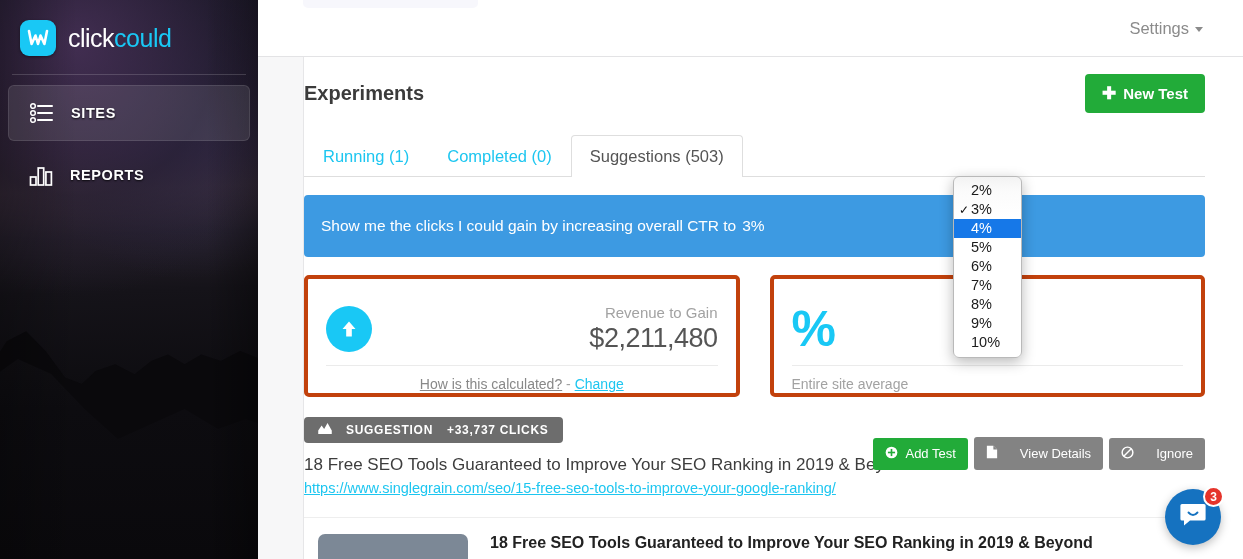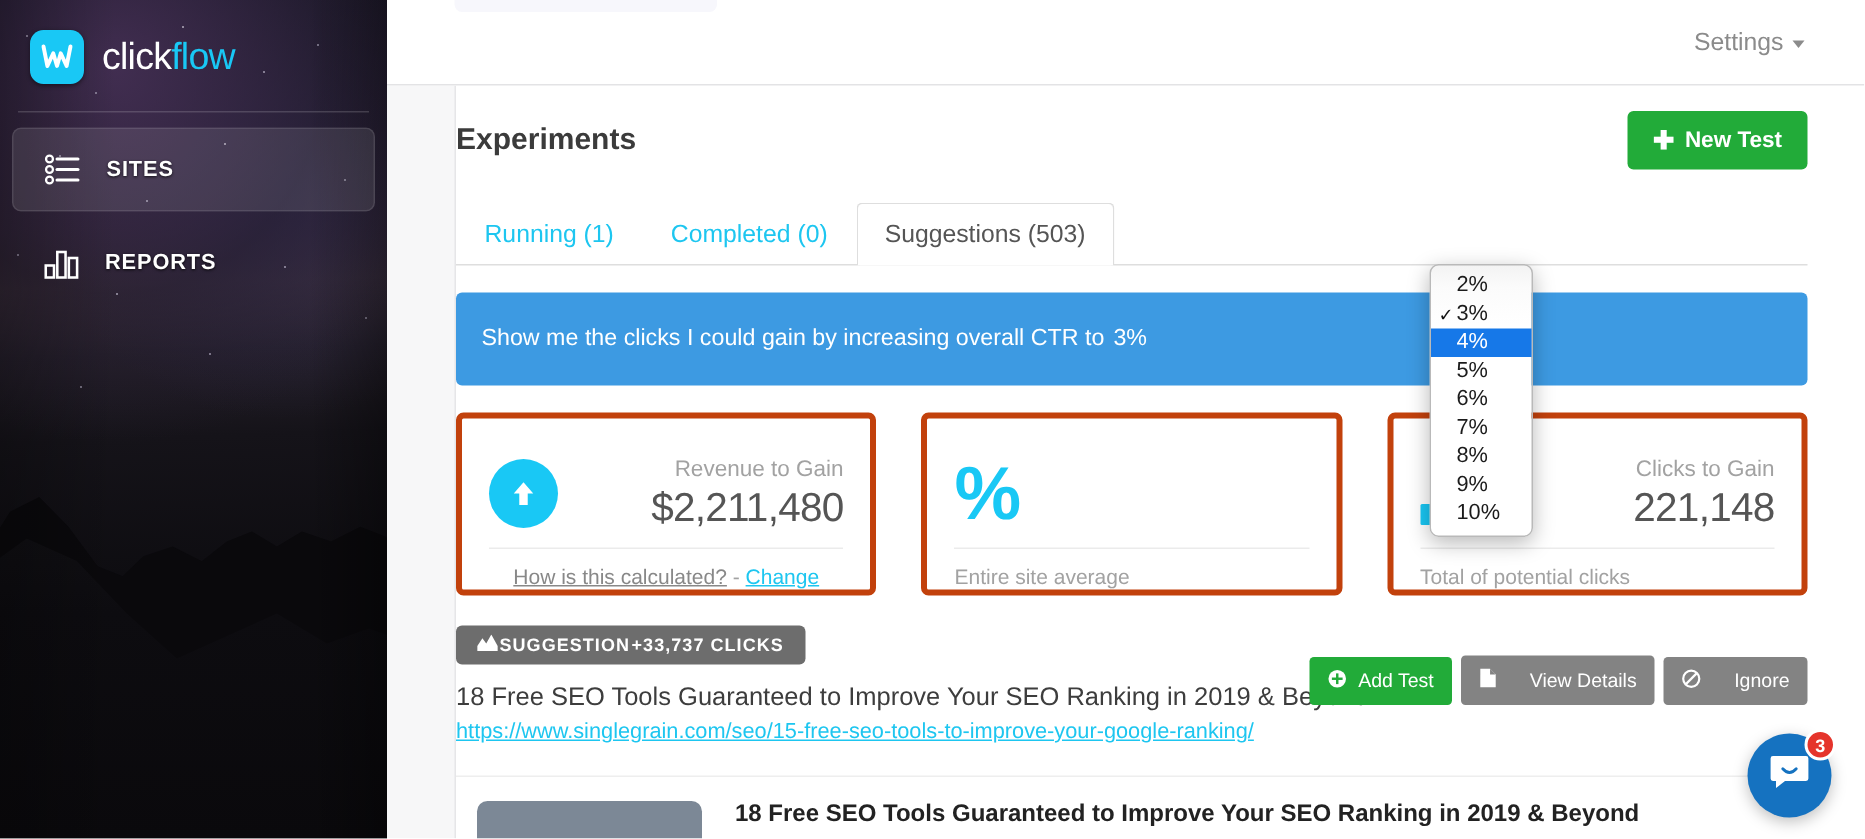--- a/index.html
+++ b/index.html
@@ -185,21 +185,21 @@
     width: 46px; height: 46px; border-radius: 50%; background: #19c8f5;
     display:flex; align-items:center; justify-content:center;
   }
   .pct-icon { font-size: 50px; color: #19c8f5; font-weight: 700; line-height: 1; letter-spacing: -2px; }
   .bars-icon { display: flex; align-items: flex-end; gap: 3px; height: 42px; }
   .bars-icon i { display:block; width: 9px; background: #19c8f5; border-radius: 1px; }
 
   
   .sugg { margin-top: 20px; position: relative; }
   .sugg-badge {
-    display: inline-flex; align-items: center; gap: 1px;
+    display: inline-flex; align-items: center; gap: 14px;
     background: #6d6d6d; color: #fff; border-radius: 4px;
     padding: 6px 14px; font-size: 12px; font-weight: 700; letter-spacing: .7px;
   }
   .sugg-title { font-size: 17px; color: #3d3d3d; margin-top: 12px; }
   .sugg-url { font-size: 14.5px; color: #1dc6f0; text-decoration: underline; margin-top: 5px; display:inline-block; cursor:pointer;}
   .sugg-actions { position: absolute; right: 0; top: 20px; display: flex; gap: 6px; align-items: center; }
   .btn-sm {
     border: none; border-radius: 3px; color: #fff; font-size: 13px;
     padding: 8px 12px; display: flex; align-items: center; gap: 7px; cursor: pointer;
     font-family: "Liberation Sans", sans-serif;
@@ -267,21 +267,21 @@
     <div class="sidebar-vig"></div>
 
     <div class="sb-inner">
       <div class="brand">
         <div class="brand-mark">
           <svg viewBox="0 0 36 36" width="36" height="36" aria-hidden="true">
             <path d="M9 11 L11.6 24 L15.5 15.5 L18 24 L20.5 15.5 L24.4 24 L27 11" fill="none" stroke="#ffffff" stroke-width="2.6" stroke-linecap="round" stroke-linejoin="round"></path>
           </svg>
         </div>
         <div class="brand-text">
-          <span class="w1">click</span><span class="w2">flow</span>
+          <span class="w1">click</span><span class="w2">could</span>
         </div>
       </div>
 
       <div class="sb-divider"></div>
 
       <div class="nav-item active">
         <span class="nav-icon">
           <svg viewBox="0 0 26 26" width="26" height="26" aria-hidden="true">
             <circle cx="4" cy="6" r="2.3" fill="none" stroke="#fff" stroke-width="1.5"></circle>
             <circle cx="4" cy="13" r="2.3" fill="none" stroke="#fff" stroke-width="1.5"></circle>
@@ -362,36 +362,20 @@
           </div>
         </div>
 
         <div class="card">
           <div class="card-top">
             <div class="pct-icon">%</div>
           </div>
           <div class="card-foot">Entire site average</div>
         </div>
 
-        <div class="card">
-          <div class="card-top">
-            <div class="bars-icon">
-              <i style="height:14px"></i>
-                <i style="height:20px"></i>
-                <i style="height:27px"></i>
-                <i style="height:34px"></i>
-                <i style="height:42px"></i>
-            </div>
-            <div class="card-meta">
-              <div class="card-label">Clicks to Gain</div>
-              <div class="card-value">221,148</div>
-            </div>
-          </div>
-          <div class="card-foot">Total of potential clicks</div>
-        </div>
       </div>
 
       <div class="sugg">
         <div class="sugg-badge">
           <span>
             <svg viewBox="0 0 16 13" width="14" height="11" aria-hidden="true">
               <path d="M0 13 L0 9 L4 3 L7 7 L11 0 L16 9 L16 13 Z" fill="#fff"></path>
             </svg>
           </span>
           <span>SUGGESTION</span>

